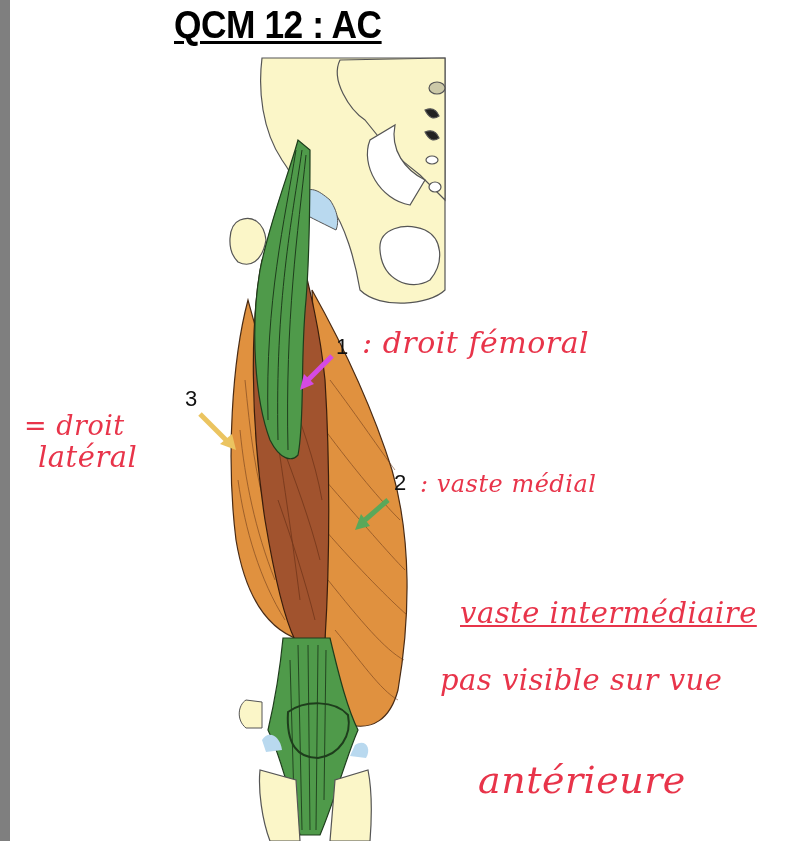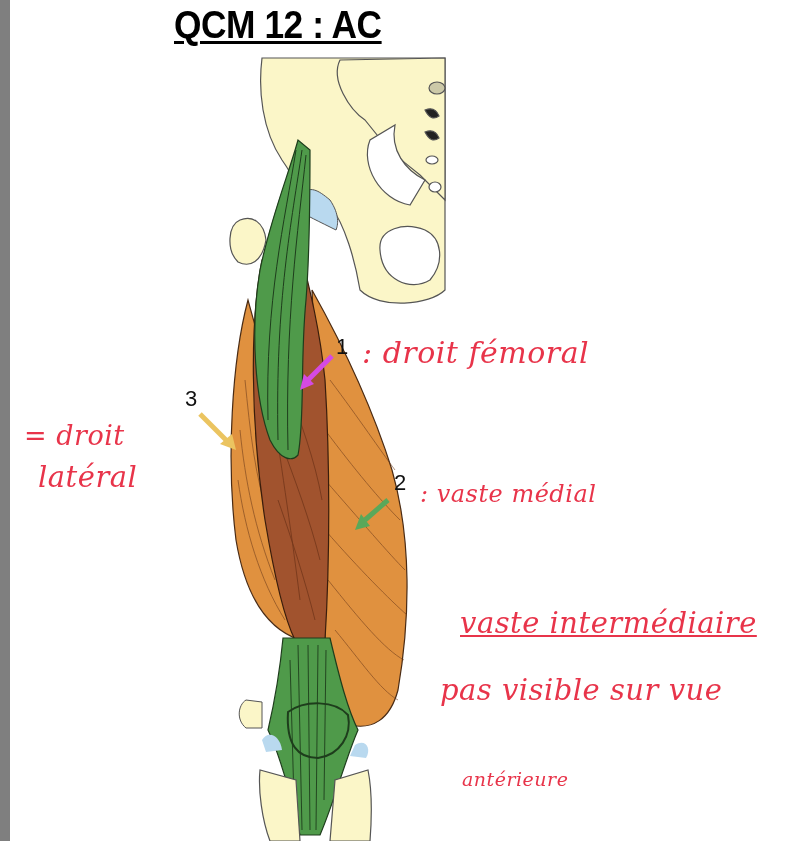--- a/index.html
+++ b/index.html
@@ -28,29 +28,28 @@
     position: absolute; font-family: "Liberation Sans", sans-serif;
     font-size: 22px; color: #111;
   }
   .hand {
     position: absolute;
     font-family: "DejaVu Serif", serif;
     font-style: italic;
     color: #e8344a;
     white-space: nowrap;
     letter-spacing: 0.5px;
-    margin-top: 10px;
   }
   .hand.n1 { left: 362px; top: 325px; font-size: 30px; }
   .hand.n2 { left: 420px; top: 470px; font-size: 24px; }
   .hand.n3a { left: 24px; top: 410px; font-size: 27px; }
-  .hand.n3b { left: 38px; top: 450px; font-size: 29px; }
+  .hand.n3b { left: 38px; top: 440px; font-size: 29px; }
   .hand.note1 { left: 460px; top: 596px; font-size: 29px; text-decoration: underline; }
   .hand.note2 { left: 440px; top: 663px; font-size: 29px; }
-  .hand.note3 { left: 462px; top: 758px; font-size: 19px; }
+  .hand.note3 { left: 478px; top: 758px; font-size: 38px; }
 </style>
 </head>
 <body>
 
 <div class="left-bar"></div>
 
 <div class="title">QCM 12 : AC</div>
 
 <svg class="figure" viewBox="0 0 788 841" xmlns="http://www.w3.org/2000/svg">
 

